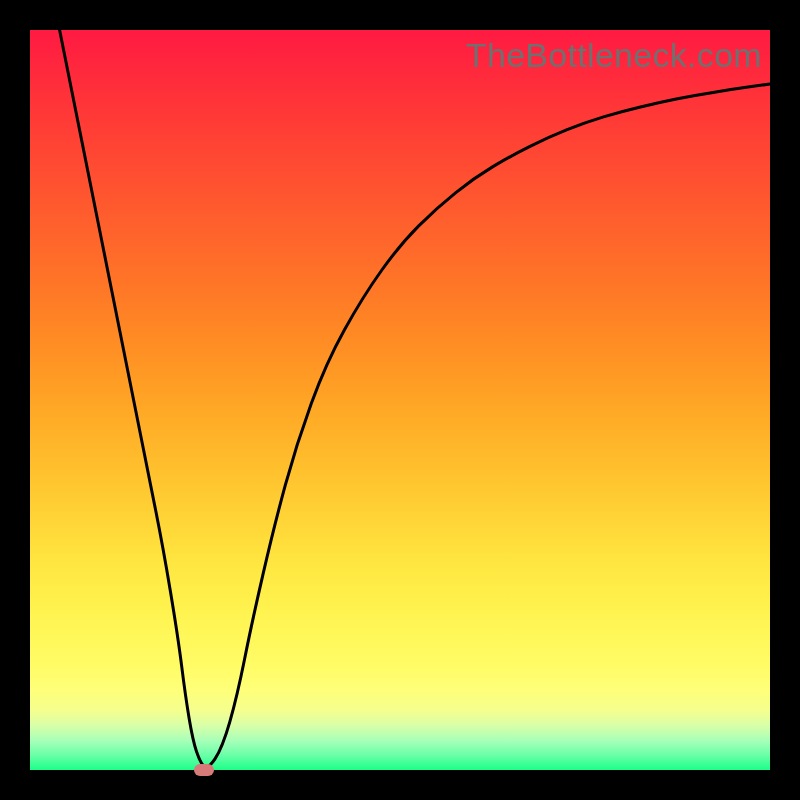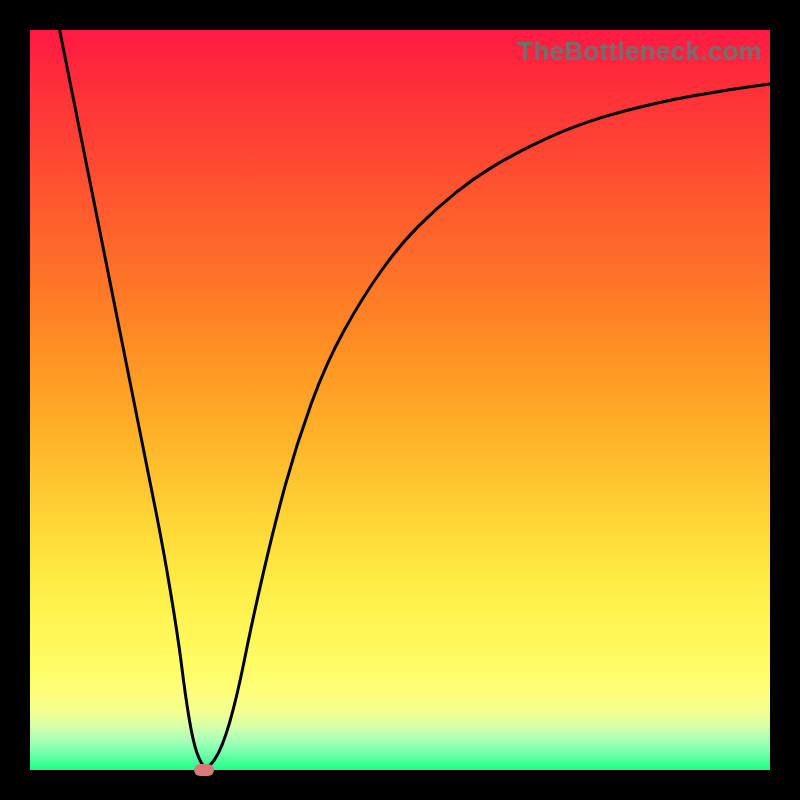--- a/index.html
+++ b/index.html
@@ -46,22 +46,22 @@
       #a8ffb8 96%,
       #6affa8 98%,
       #1cff88 100%
     );
   }
   .watermark {
     position: absolute;
     top: 6px;
     right: 8px;
     color: #707070;
-    font-size: 26px;
-    font-weight: 700;
+    font-size: 34px;
+    font-weight: 400;
     letter-spacing: 0.3px;
     user-select: none;
   }
   .curve-svg {
     position: absolute;
     left: 0;
     top: 0;
     width: 740px;
     height: 740px;
     overflow: visible;

